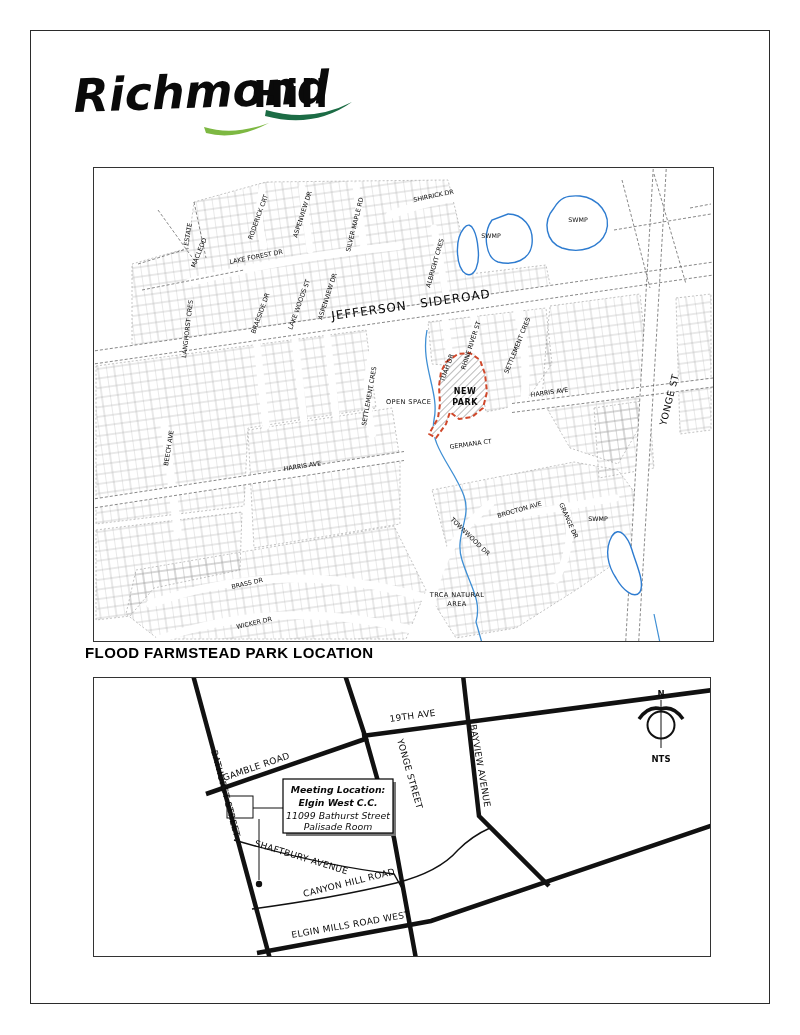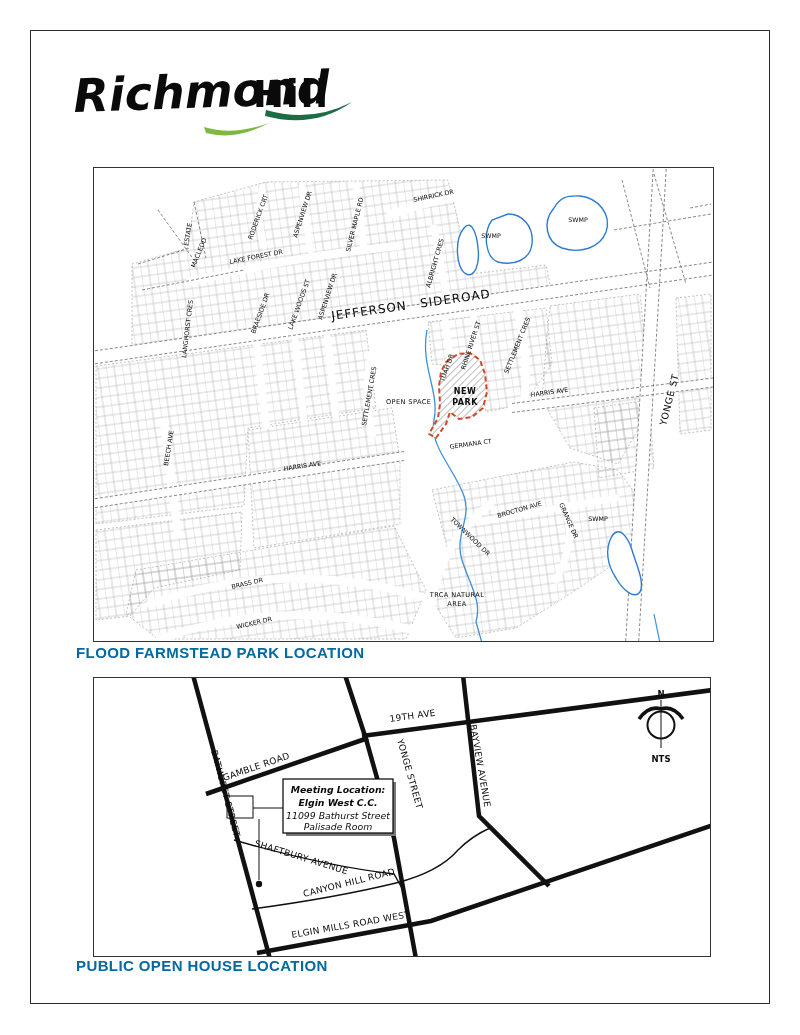--- a/index.html
+++ b/index.html
@@ -4,22 +4,22 @@
 <style>
   html,body{margin:0;padding:0;background:#fff;}
   .page{position:relative;width:800px;height:1035px;background:#fff;overflow:hidden;
         font-family:"Liberation Sans",sans-serif;}
   .border-frame{position:absolute;left:30px;top:30px;width:738px;height:972px;
         border:1px solid #2b2b2b;}
   .logo{position:absolute;left:72px;top:60px;width:290px;height:92px;}
   .map-frame{position:absolute;background:#fff;border:1px solid #333;}
   #map1{left:93px;top:167px;width:619px;height:473px;}
   #map2{left:93px;top:677px;width:616px;height:278px;}
-  .caption{position:absolute;left:76px;font:bold 15px "Liberation Sans",sans-serif;
-        color:#0369a1;letter-spacing:.4px;}
+  .caption{position:absolute;left:85px;font:bold 15px "Liberation Sans",sans-serif;
+        color:#000000;letter-spacing:.4px;}
   #cap1{top:644px;}
   #cap2{top:957px;}
   svg text{font-family:"DejaVu Sans",sans-serif;fill:#0a0a0a;}
   .st{font-size:6.3px;}
   .jeff{font-size:12px;word-spacing:9px;letter-spacing:1px;}
   .yonge{font-size:9.5px;letter-spacing:.6px;}
   .minor{font-size:6.6px;letter-spacing:.4px;}
   .parklbl{font-size:8px;font-weight:bold;letter-spacing:.5px;}
   .m2{font-size:9px;letter-spacing:.3px;}
   .callout-t{font-size:9.3px;font-style:italic;}
@@ -206,14 +206,13 @@
         <text class="m2" transform="translate(130,103) rotate(-19)">GAMBLE ROAD</text>
         <text class="m2" transform="translate(303,62) rotate(74)">YONGE STREET</text>
         <text class="m2" transform="translate(296,44) rotate(-8)">19TH AVE</text>
         <text class="m2" transform="translate(376,47) rotate(80)">BAYVIEW AVENUE</text>
         <text class="m2" transform="translate(160,168) rotate(17)">SHAFTBURY AVENUE</text>
         <text class="m2" transform="translate(210,219) rotate(-14)">CANYON HILL ROAD</text>
         <text class="m2" transform="translate(198,260) rotate(-10)">ELGIN MILLS ROAD WEST</text>
       </g>
     </svg>
   </div>
-  <div class="caption" id="cap2">PUBLIC OPEN HOUSE LOCATION</div>
 </div>
 
 </body></html>

